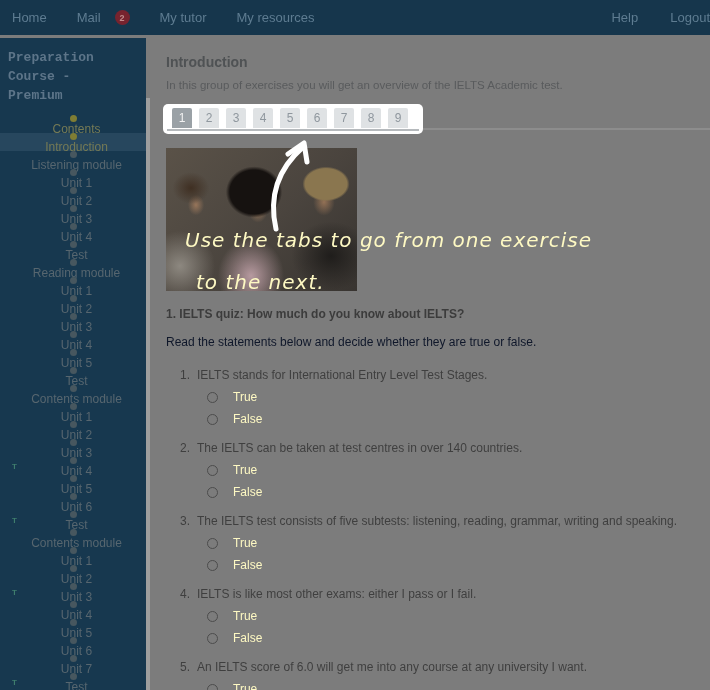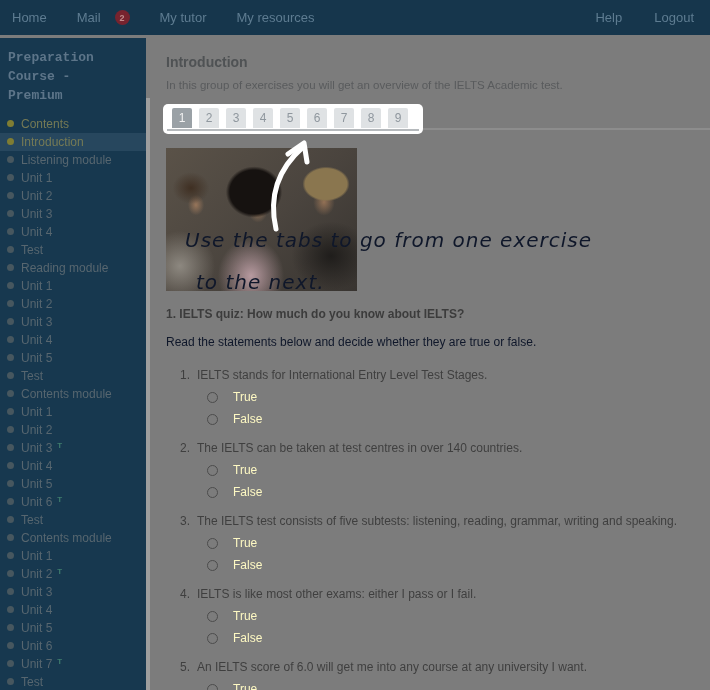--- a/index.html
+++ b/index.html
@@ -8,42 +8,42 @@
     font-family:"Liberation Sans",sans-serif;
     background:var(--maindim);
   }
   
   .topbar{
     position:absolute;top:0;left:0;width:710px;height:35px;
     background:var(--navy);display:flex;align-items:center;box-sizing:border-box;
     font-size:13px;color:var(--navtext);
   }
   .nav-left{display:flex;gap:30px;padding-left:12px;align-items:center;}
-  .nav-right{margin-left:auto;display:flex;gap:32px;padding-right:16px;}
+  .nav-right{margin-left:auto;display:flex;gap:32px;}
   .nav-item{cursor:pointer;white-space:nowrap;}
   .mail{display:flex;align-items:center;gap:14px;}
   .badge{
     width:15px;height:15px;border-radius:50%;background:var(--badgebg);
     color:var(--badgetext);font-size:9px;font-weight:bold;
     display:flex;align-items:center;justify-content:center;
   }
   
   .sidebar{
     position:absolute;top:38px;left:0;width:146px;height:652px;
     background:var(--sidebarbg);box-sizing:border-box;overflow:hidden;
   }
   .side-title{
     color:var(--sidetitle);font-weight:bold;font-size:13px;line-height:1.45;
     padding:11px 26px 9px 8px;
     font-family:Liberation Mono, monospace;
   }
   .side-list{list-style:none;margin:0;padding:0;}
   .side-item{
     display:flex;align-items:center;height:18px;padding-left:7px;
-    font-size:12px;color:var(--sidetext);cursor:pointer;white-space:nowrap;
+    font-size:12px;color:var(--sidetext);cursor:pointer;white-space:nowrap;flex-direction:column;
   }
   .bullet{width:7px;height:7px;border-radius:50%;background:var(--bullet);margin-right:7px;flex:none;}
   .side-item.visited{color:var(--visitedtext);}
   .side-item.visited .bullet{background:var(--visitedbullet);}
   .side-item.active{background:var(--activebg);color:var(--visitedtext);}
   .side-item.active .bullet{background:var(--visitedbullet);}
   .marker{color:var(--marker);font-size:8px;margin-left:5px;align-self:flex-start;margin-top:2px;font-weight:bold;}
   
   .main{
     position:absolute;left:146px;top:38px;width:564px;height:652px;
@@ -77,21 +77,21 @@
       radial-gradient(ellipse 44px 40px at 88px 44px,#161210 0%,#161210 55%,transparent 64%),
       radial-gradient(ellipse 13px 17px at 92px 62px,#9b7a5c 0%,transparent 74%),
       radial-gradient(ellipse 46px 52px at 85px 128px,#b79aa0 0%,transparent 72%),
       radial-gradient(ellipse 28px 24px at 25px 40px,#3f2f22 0%,transparent 66%),
       radial-gradient(ellipse 11px 14px at 30px 57px,#97755a 0%,transparent 74%),
       radial-gradient(ellipse 46px 46px at 14px 118px,#8d8880 0%,transparent 76%),
       linear-gradient(135deg,#5a5248 0%,#4a443e 55%,#383430 100%);
   }
   .arrow-svg{position:absolute;left:95px;top:-16px;width:64px;height:104px;overflow:visible;}
   .anno{
-    position:absolute;color:#0f172a;font-size:20px;font-style:italic;letter-spacing:1px;
+    position:absolute;color:#fef9c3;font-size:20px;font-style:italic;letter-spacing:1px;
     font-family:cursive,"DejaVu Sans",sans-serif;white-space:nowrap;
   }
   .anno.l1{left:19px;top:80px;}
   .anno.l2{left:19px;top:122px;margin-left:11px;}
   
   .quiz-title{font-size:12px;font-weight:bold;color:#3c3c3c;margin:0 0 14px 0;}
   .quiz-instr{font-size:12px;color:#0f172a;margin:0 0 19px 0;}
   .question{margin-bottom:15px;}
   .q-row{display:flex;font-size:12px;color:#3f3f3f;}
   .q-num{width:17px;flex:none;margin-left:14px;}

